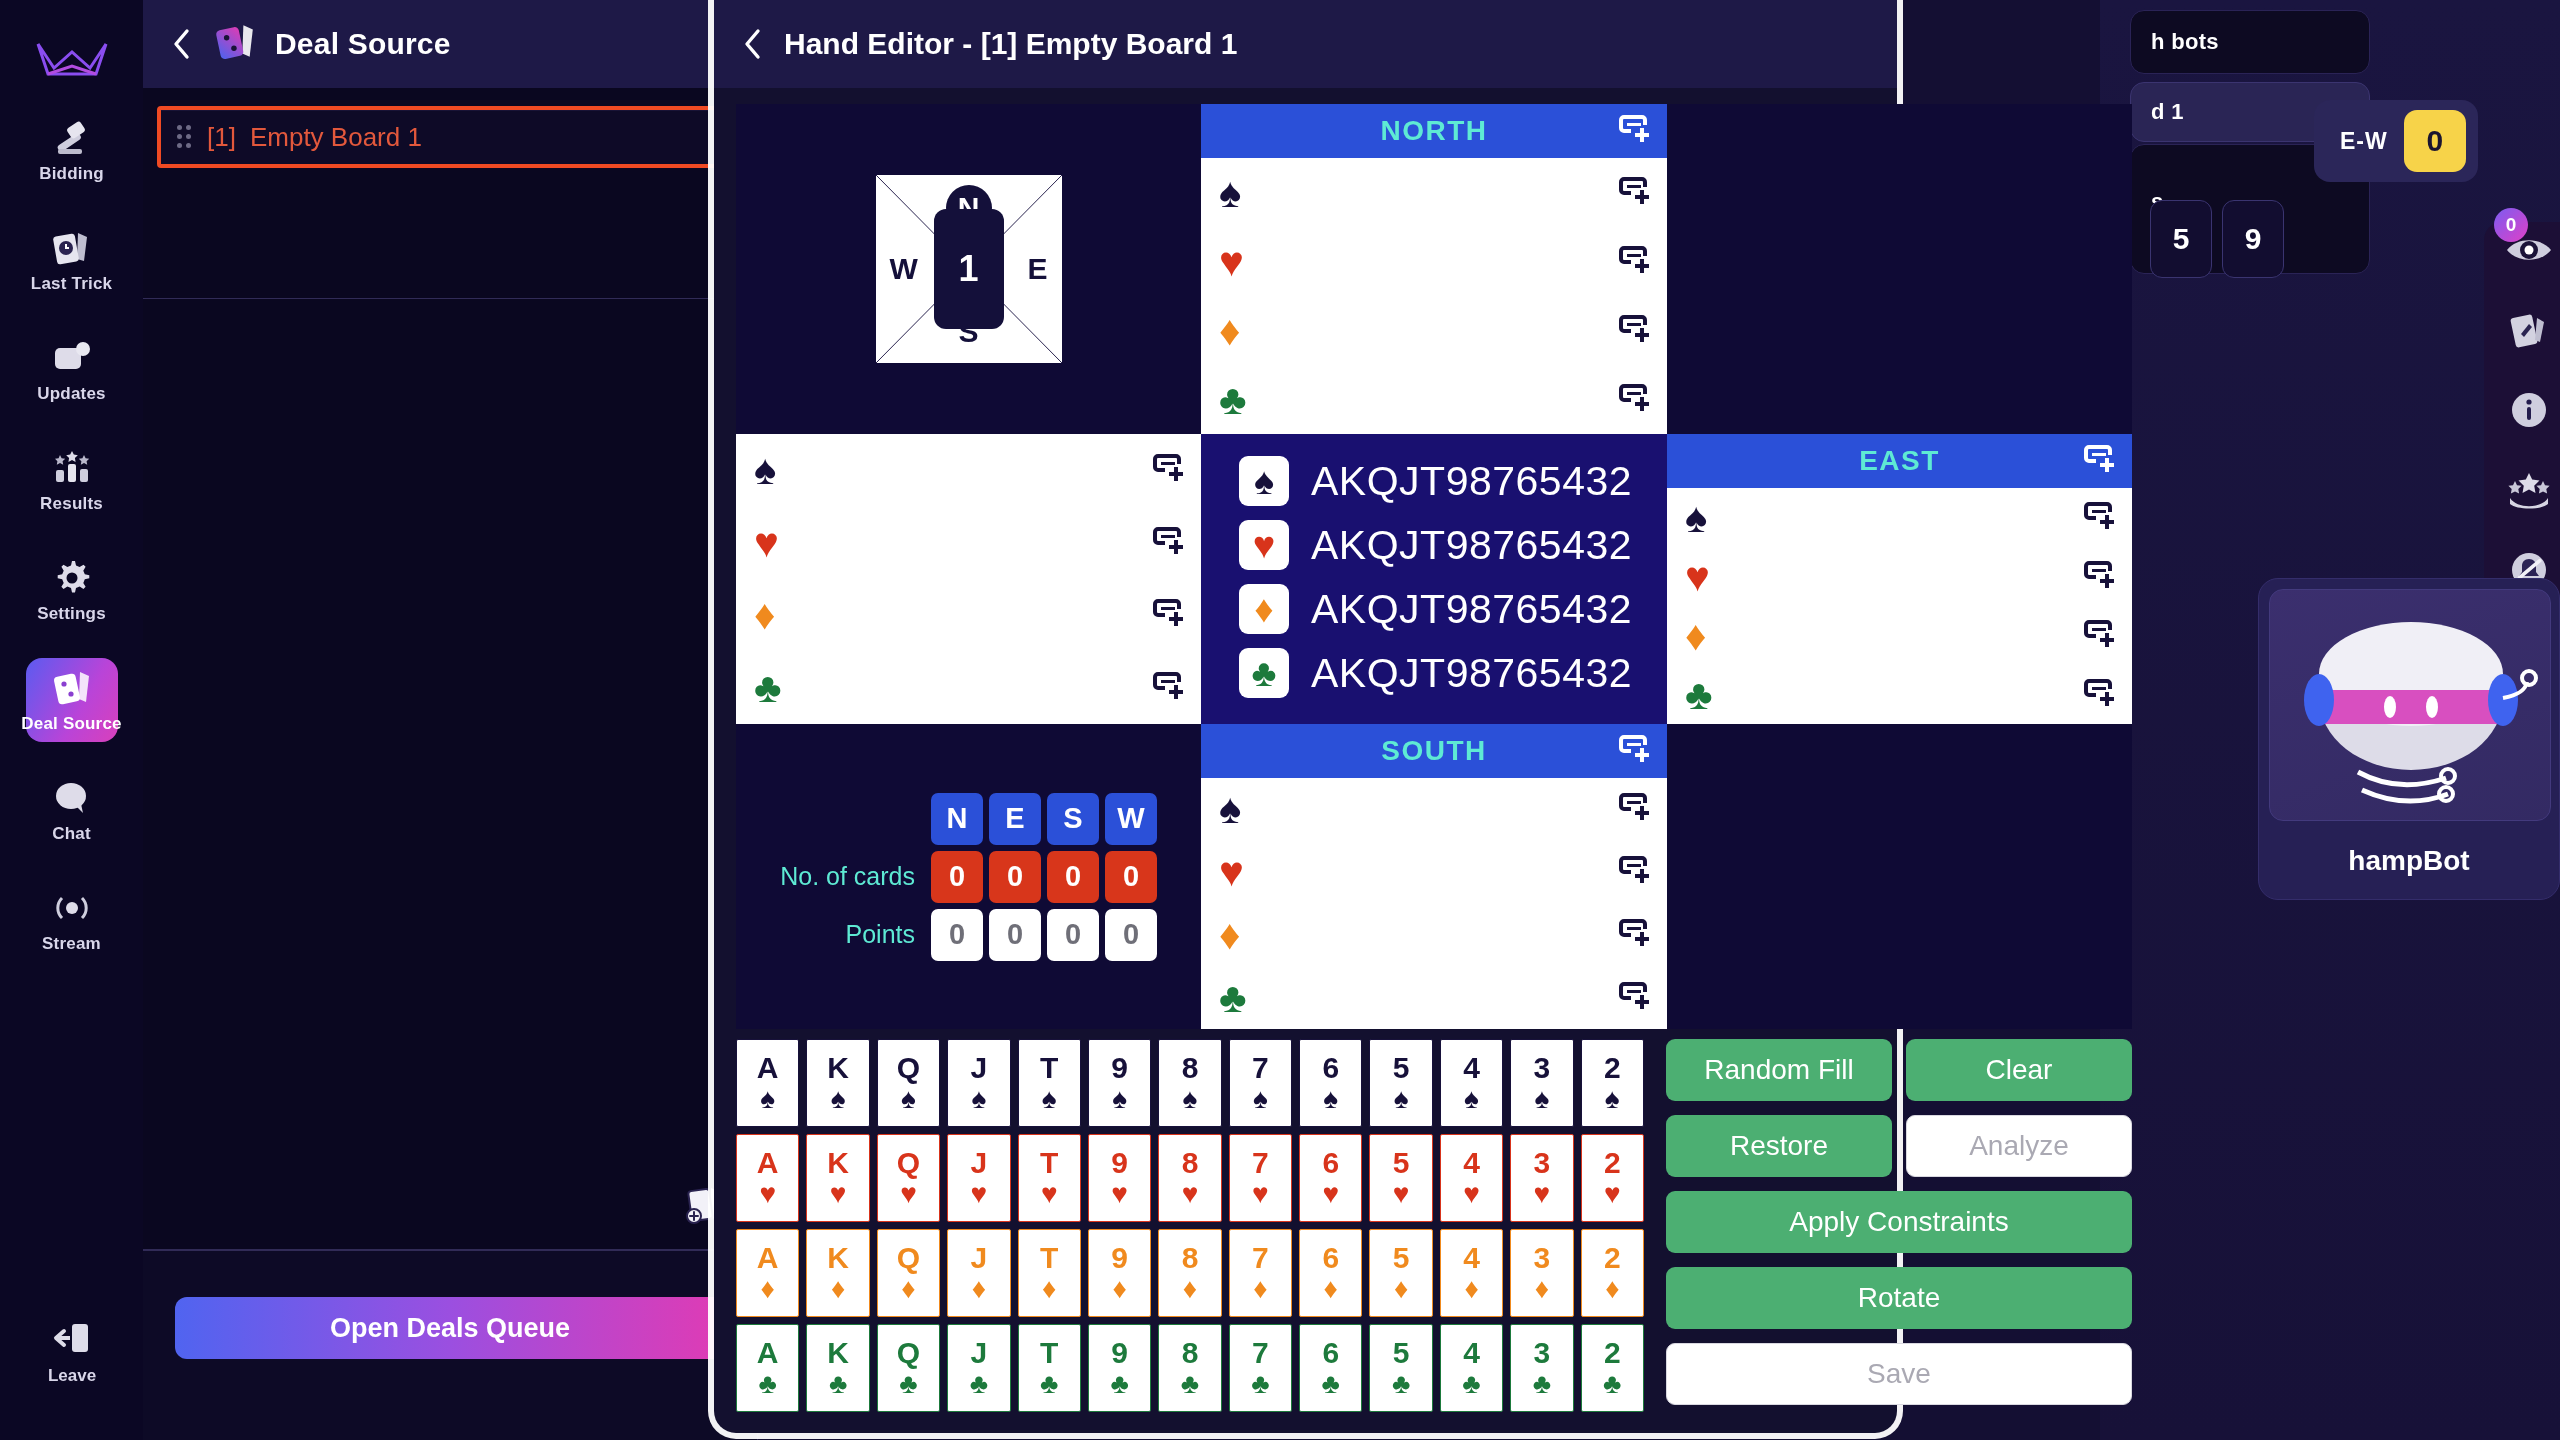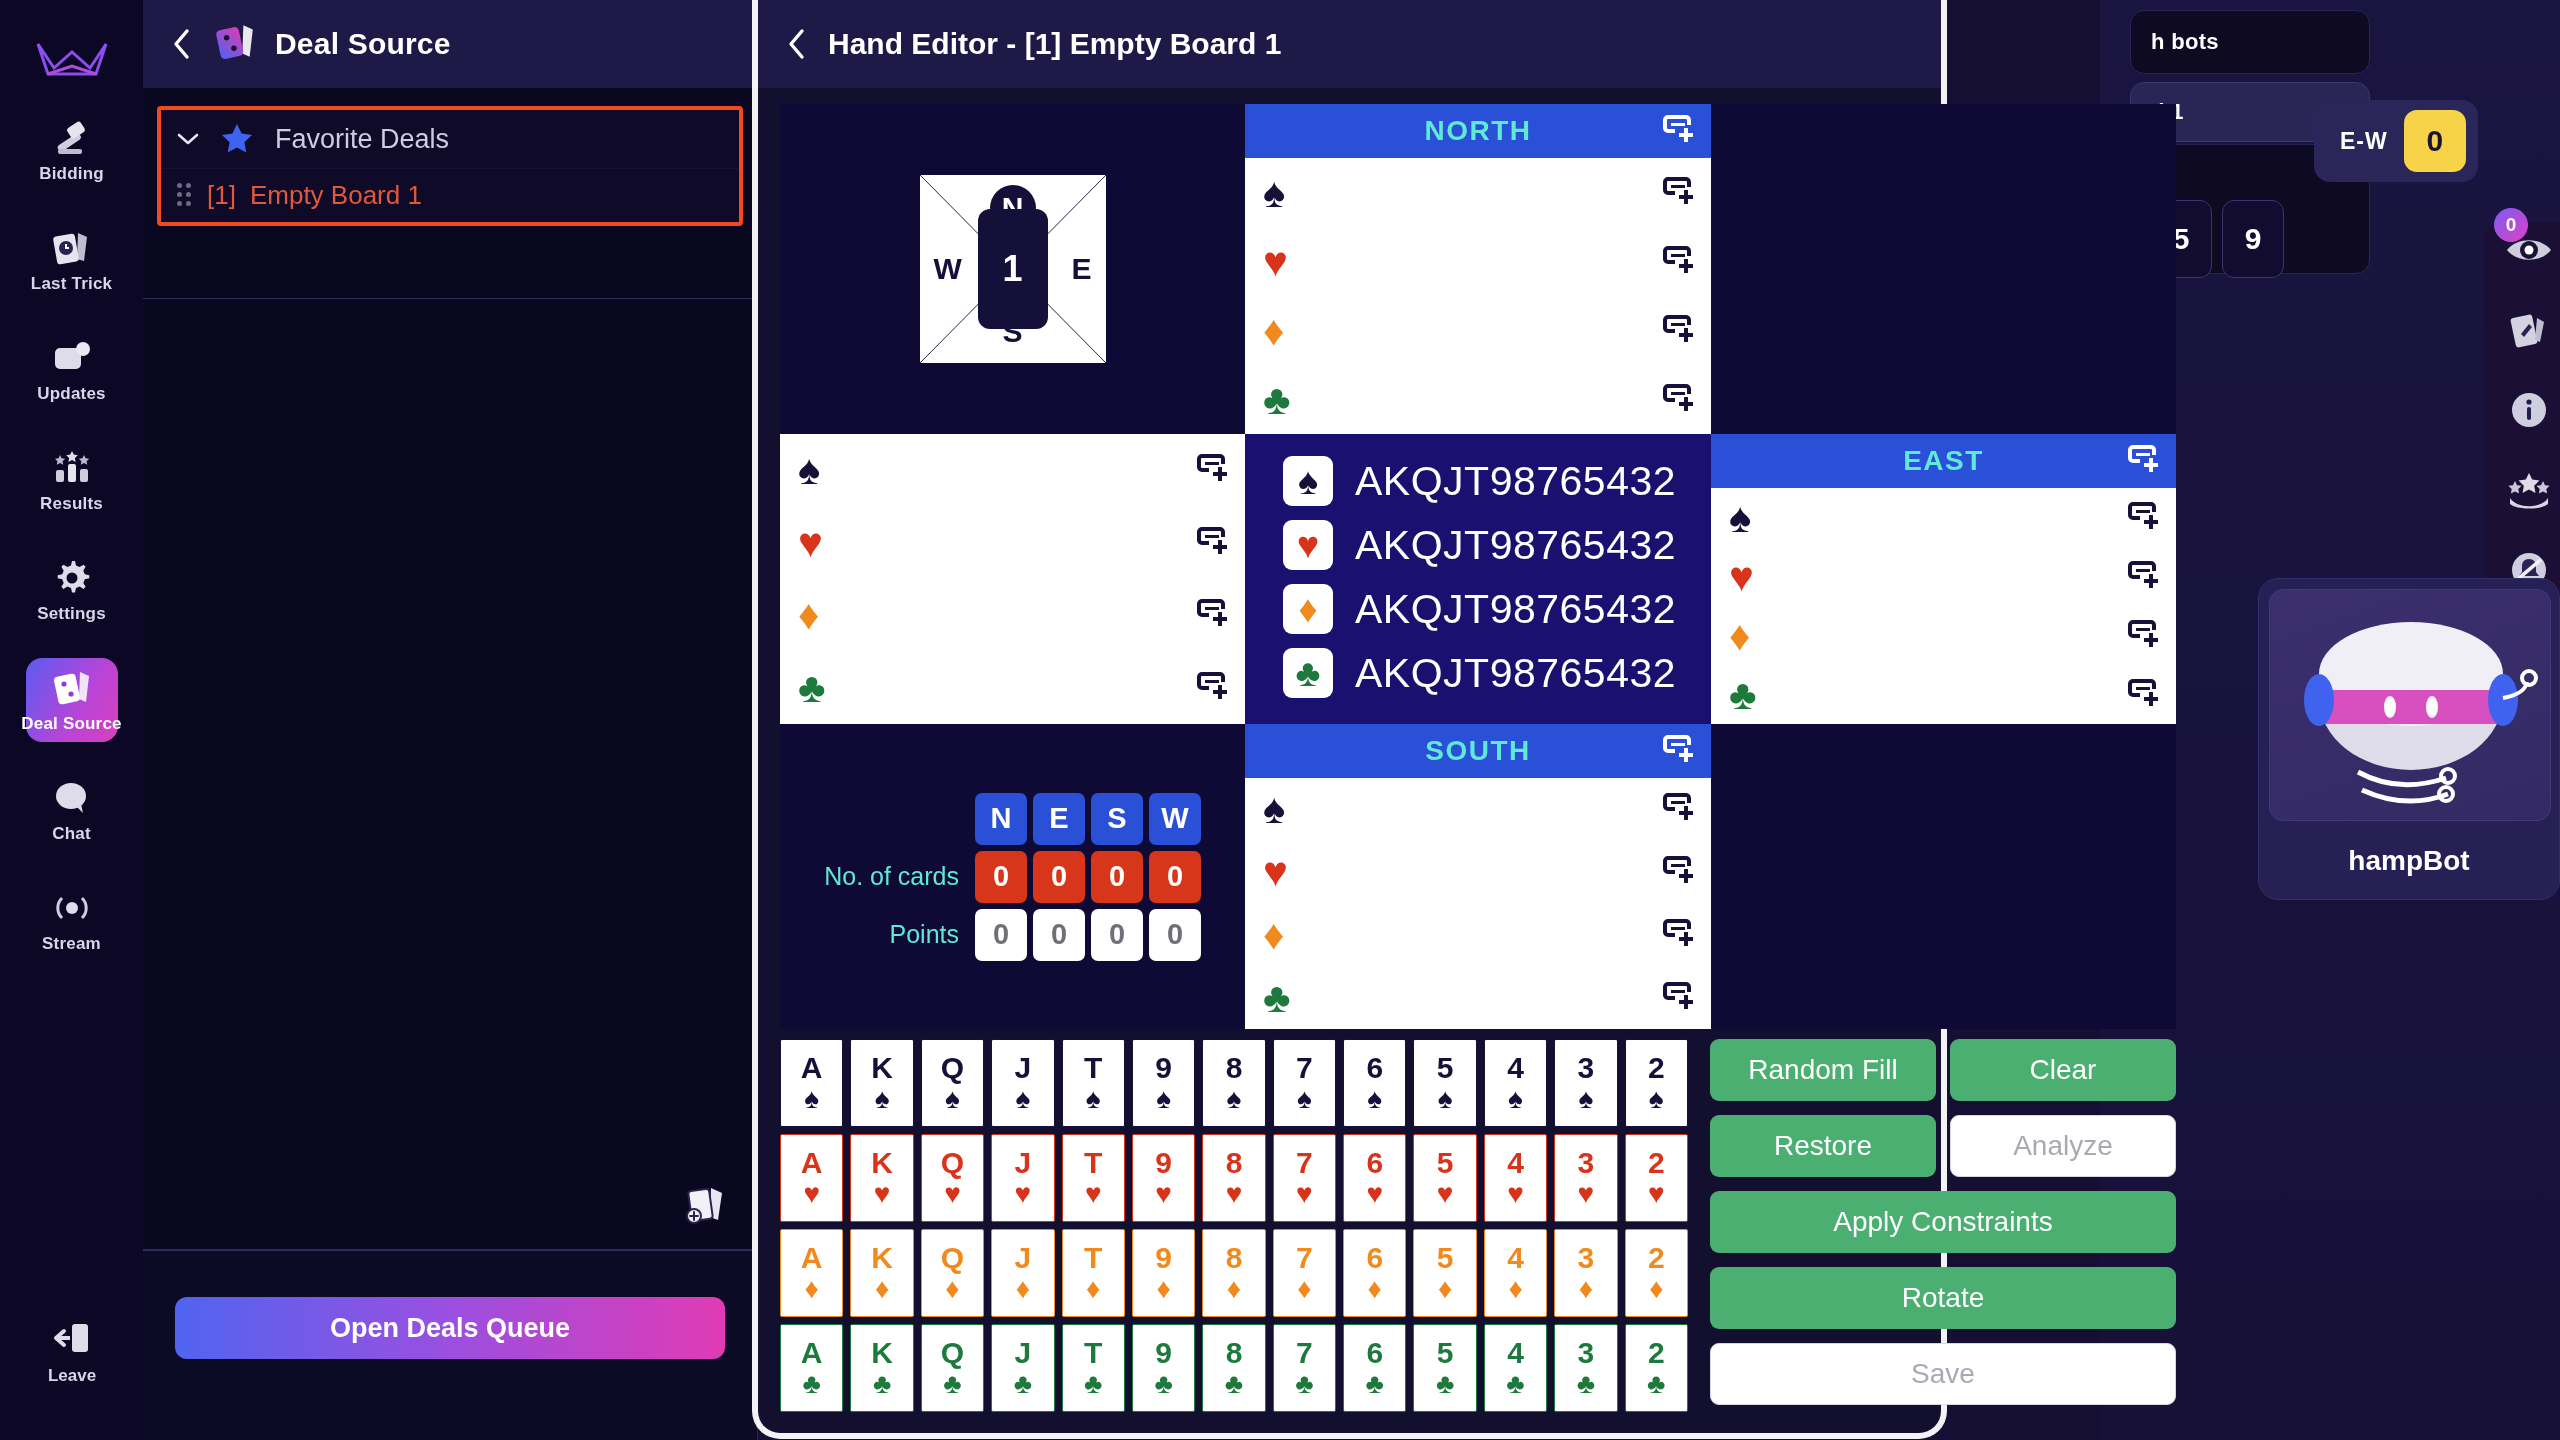--- a/index.html
+++ b/index.html
@@ -133,21 +133,21 @@
     border-top: 1px solid #312b57; }
   .ds-queue-btn {
     position:absolute; left: 32px; right: 32px; top: 46px; height: 62px; border-radius: 12px;
     background: linear-gradient(90deg,#5064f0 0%, #9b4fe0 50%, #e03bb4 100%);
     color:#fff; font-size: 27px; font-weight: 600;
     display:flex;align-items:center;justify-content:center; border:none; cursor:pointer;
   }
 
   
   .he-modal {
-    position: absolute; left: 758px; top: 0; width: 1183px; height: 1433px;
+    position: absolute; left: 714px; top: 0; width: 1183px; height: 1433px;
     background: #13102f; border-radius: 0 0 22px 22px;
     box-shadow: 0 0 0 6px rgba(255,255,255,.95);
   }
   .he-header {
     height: 88px; background: #1e1947; display:flex; align-items:center; gap:18px;
     padding-left: 26px;
   }
   .he-header .title { color:#fff; font-weight:bold; font-size: 30px; }
   .he-body { position:absolute; top:88px; left:0; right:0; bottom:0; padding: 16px 22px 0; }
 
@@ -465,29 +465,20 @@
           <circle cx="13" cy="16" r="2.6" fill="#1a1338"></circle>
           <circle cx="20" cy="26" r="2.6" fill="#1a1338"></circle>
         </svg>
       </span>
       <span class="title">Deal Source</span>
     </div>
 
     <div class="ds-list">
       <div class="ds-group">
 
-        <div class="ds-group-head">
-          <svg width="22" height="14" viewBox="0 0 22 14">
-            <path d="M2 3 L11 11 L20 3" fill="none" stroke="#e6e4f0" stroke-width="2.6" stroke-linecap="round" stroke-linejoin="round"></path>
-          </svg>
-          <svg width="36" height="34" viewBox="0 0 36 34">
-            <path d="M18 2 l4.6 9.6 10.4 1.4 -7.6 7.2 1.9 10.4 -9.3-5 -9.3 5 1.9-10.4 -7.6-7.2 10.4-1.4z" fill="#3f63ef"></path>
-          </svg>
-          <span class="gname">Favorite Deals</span>
-        </div>
 
         <div class="ds-deal-row">
           <span class="drag-dots">
             <i></i>
               <i></i>
               <i></i>
               <i></i>
               <i></i>
               <i></i>
           </span>

